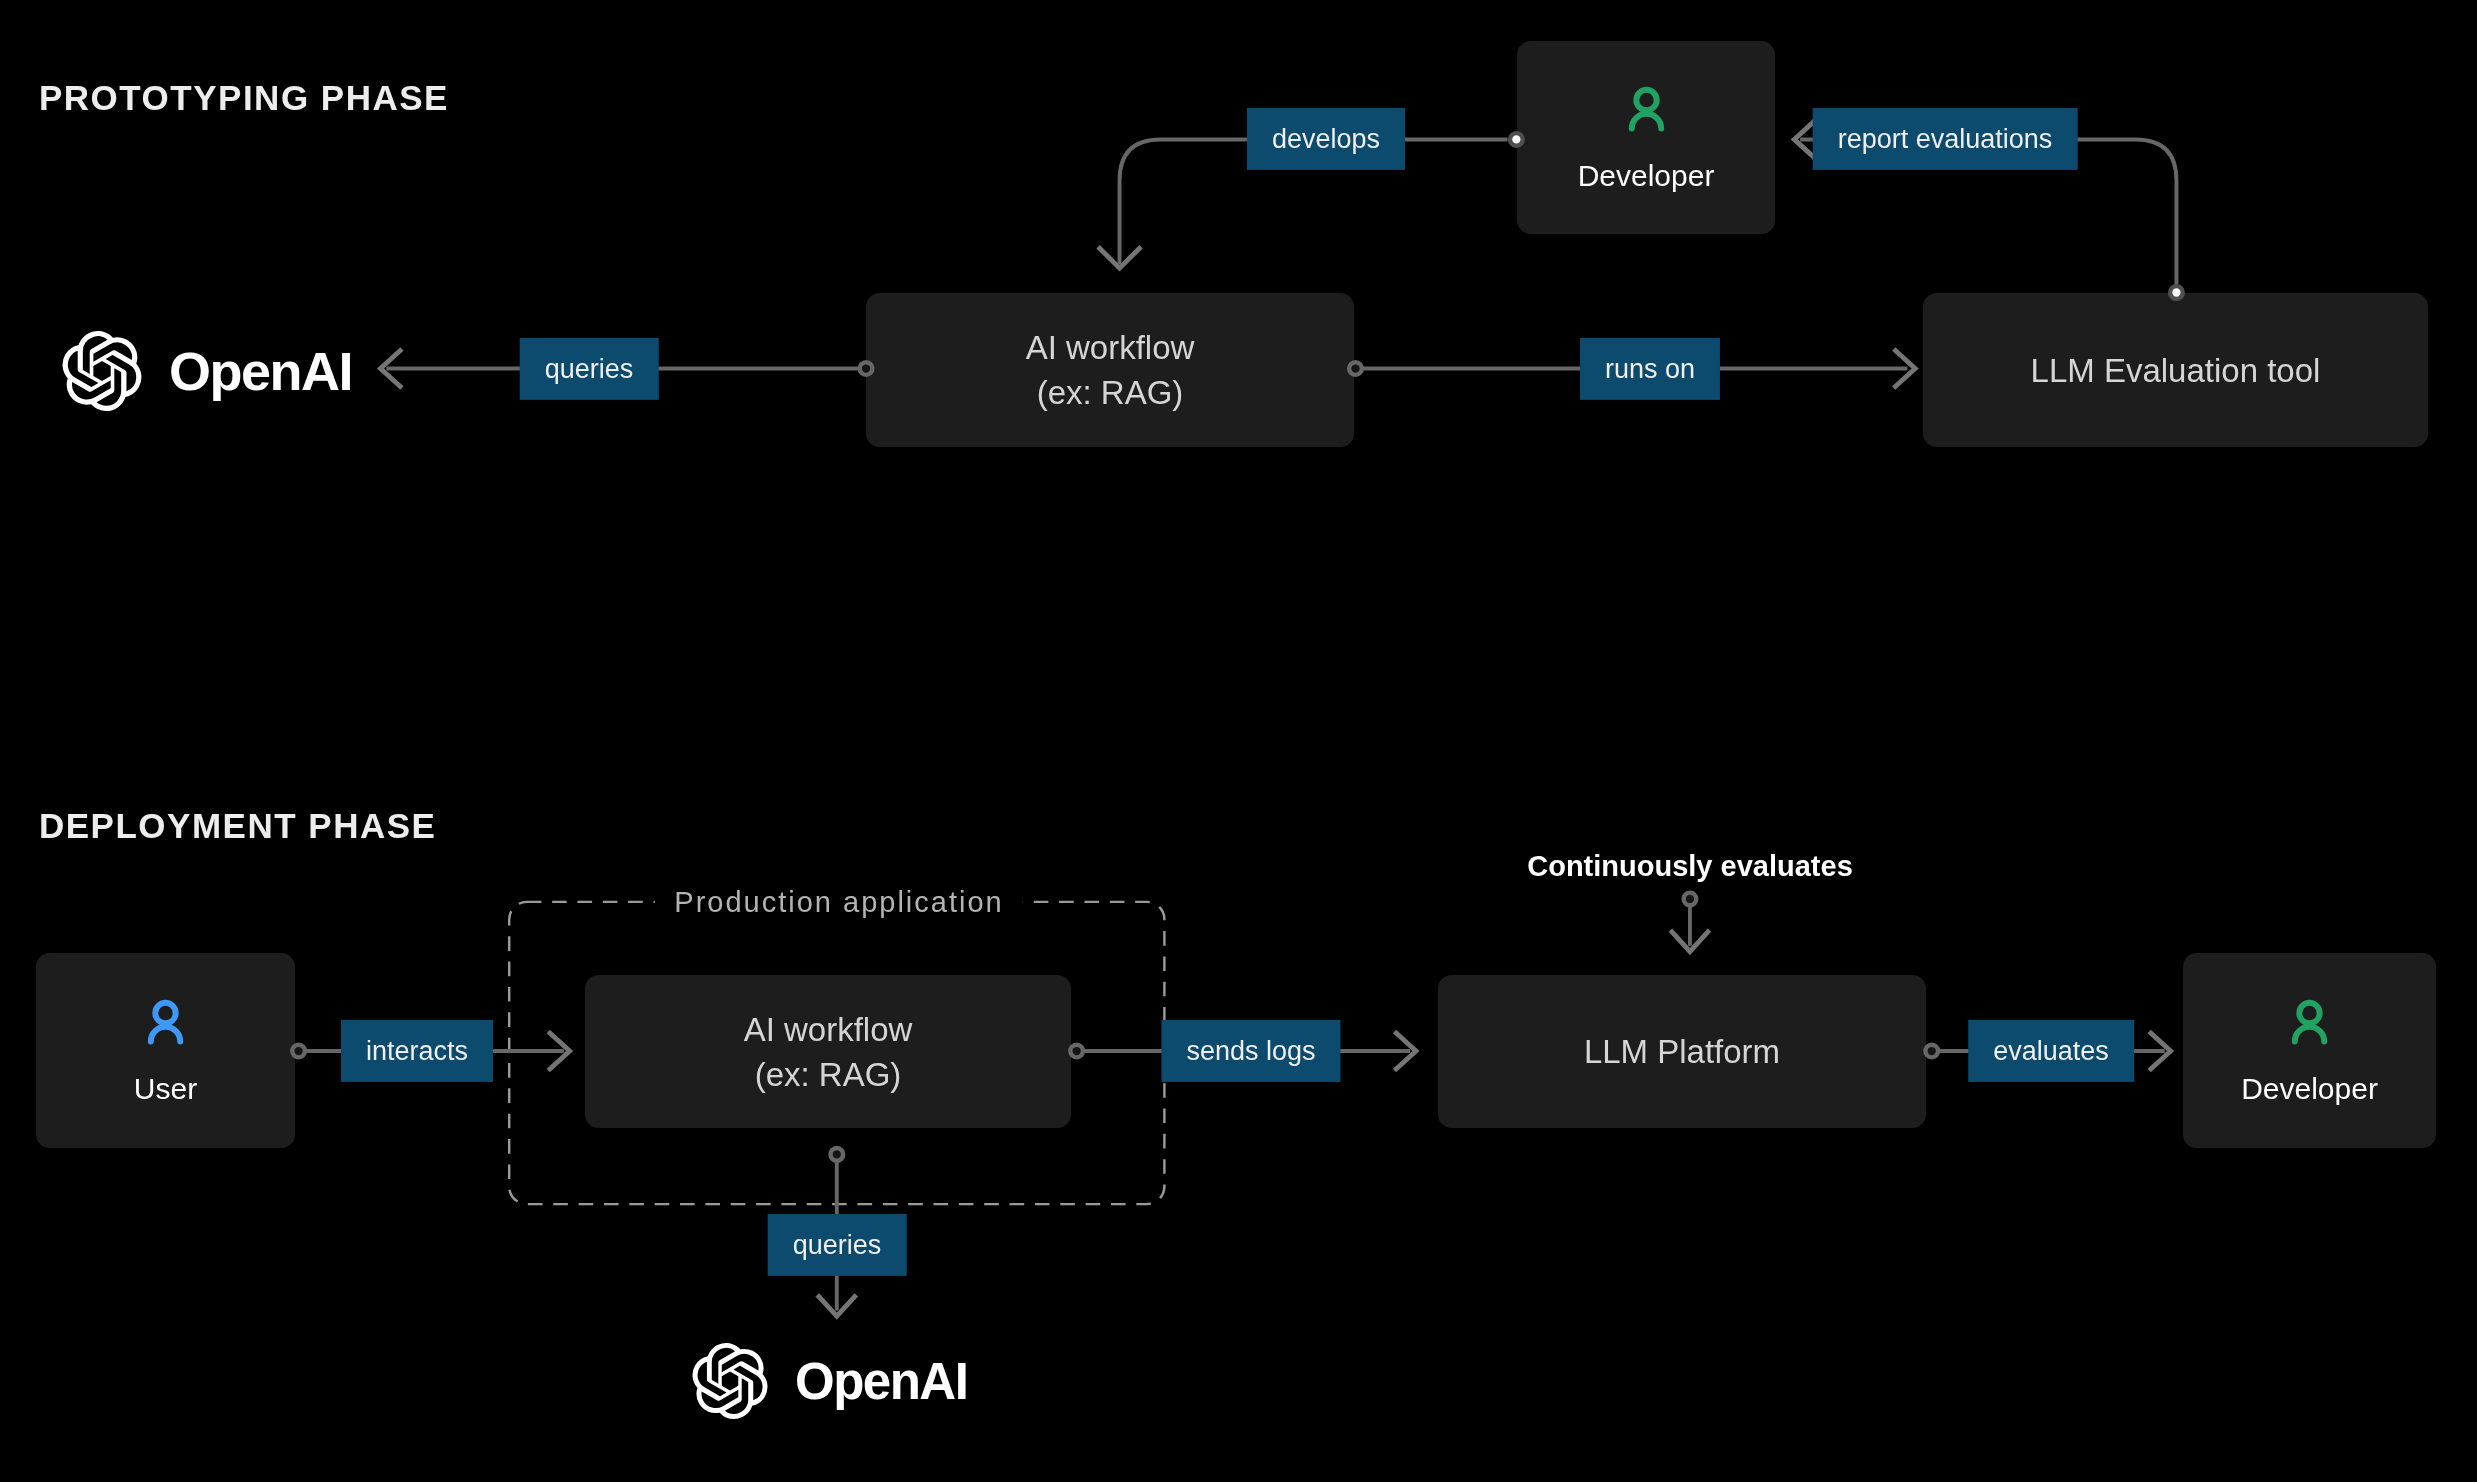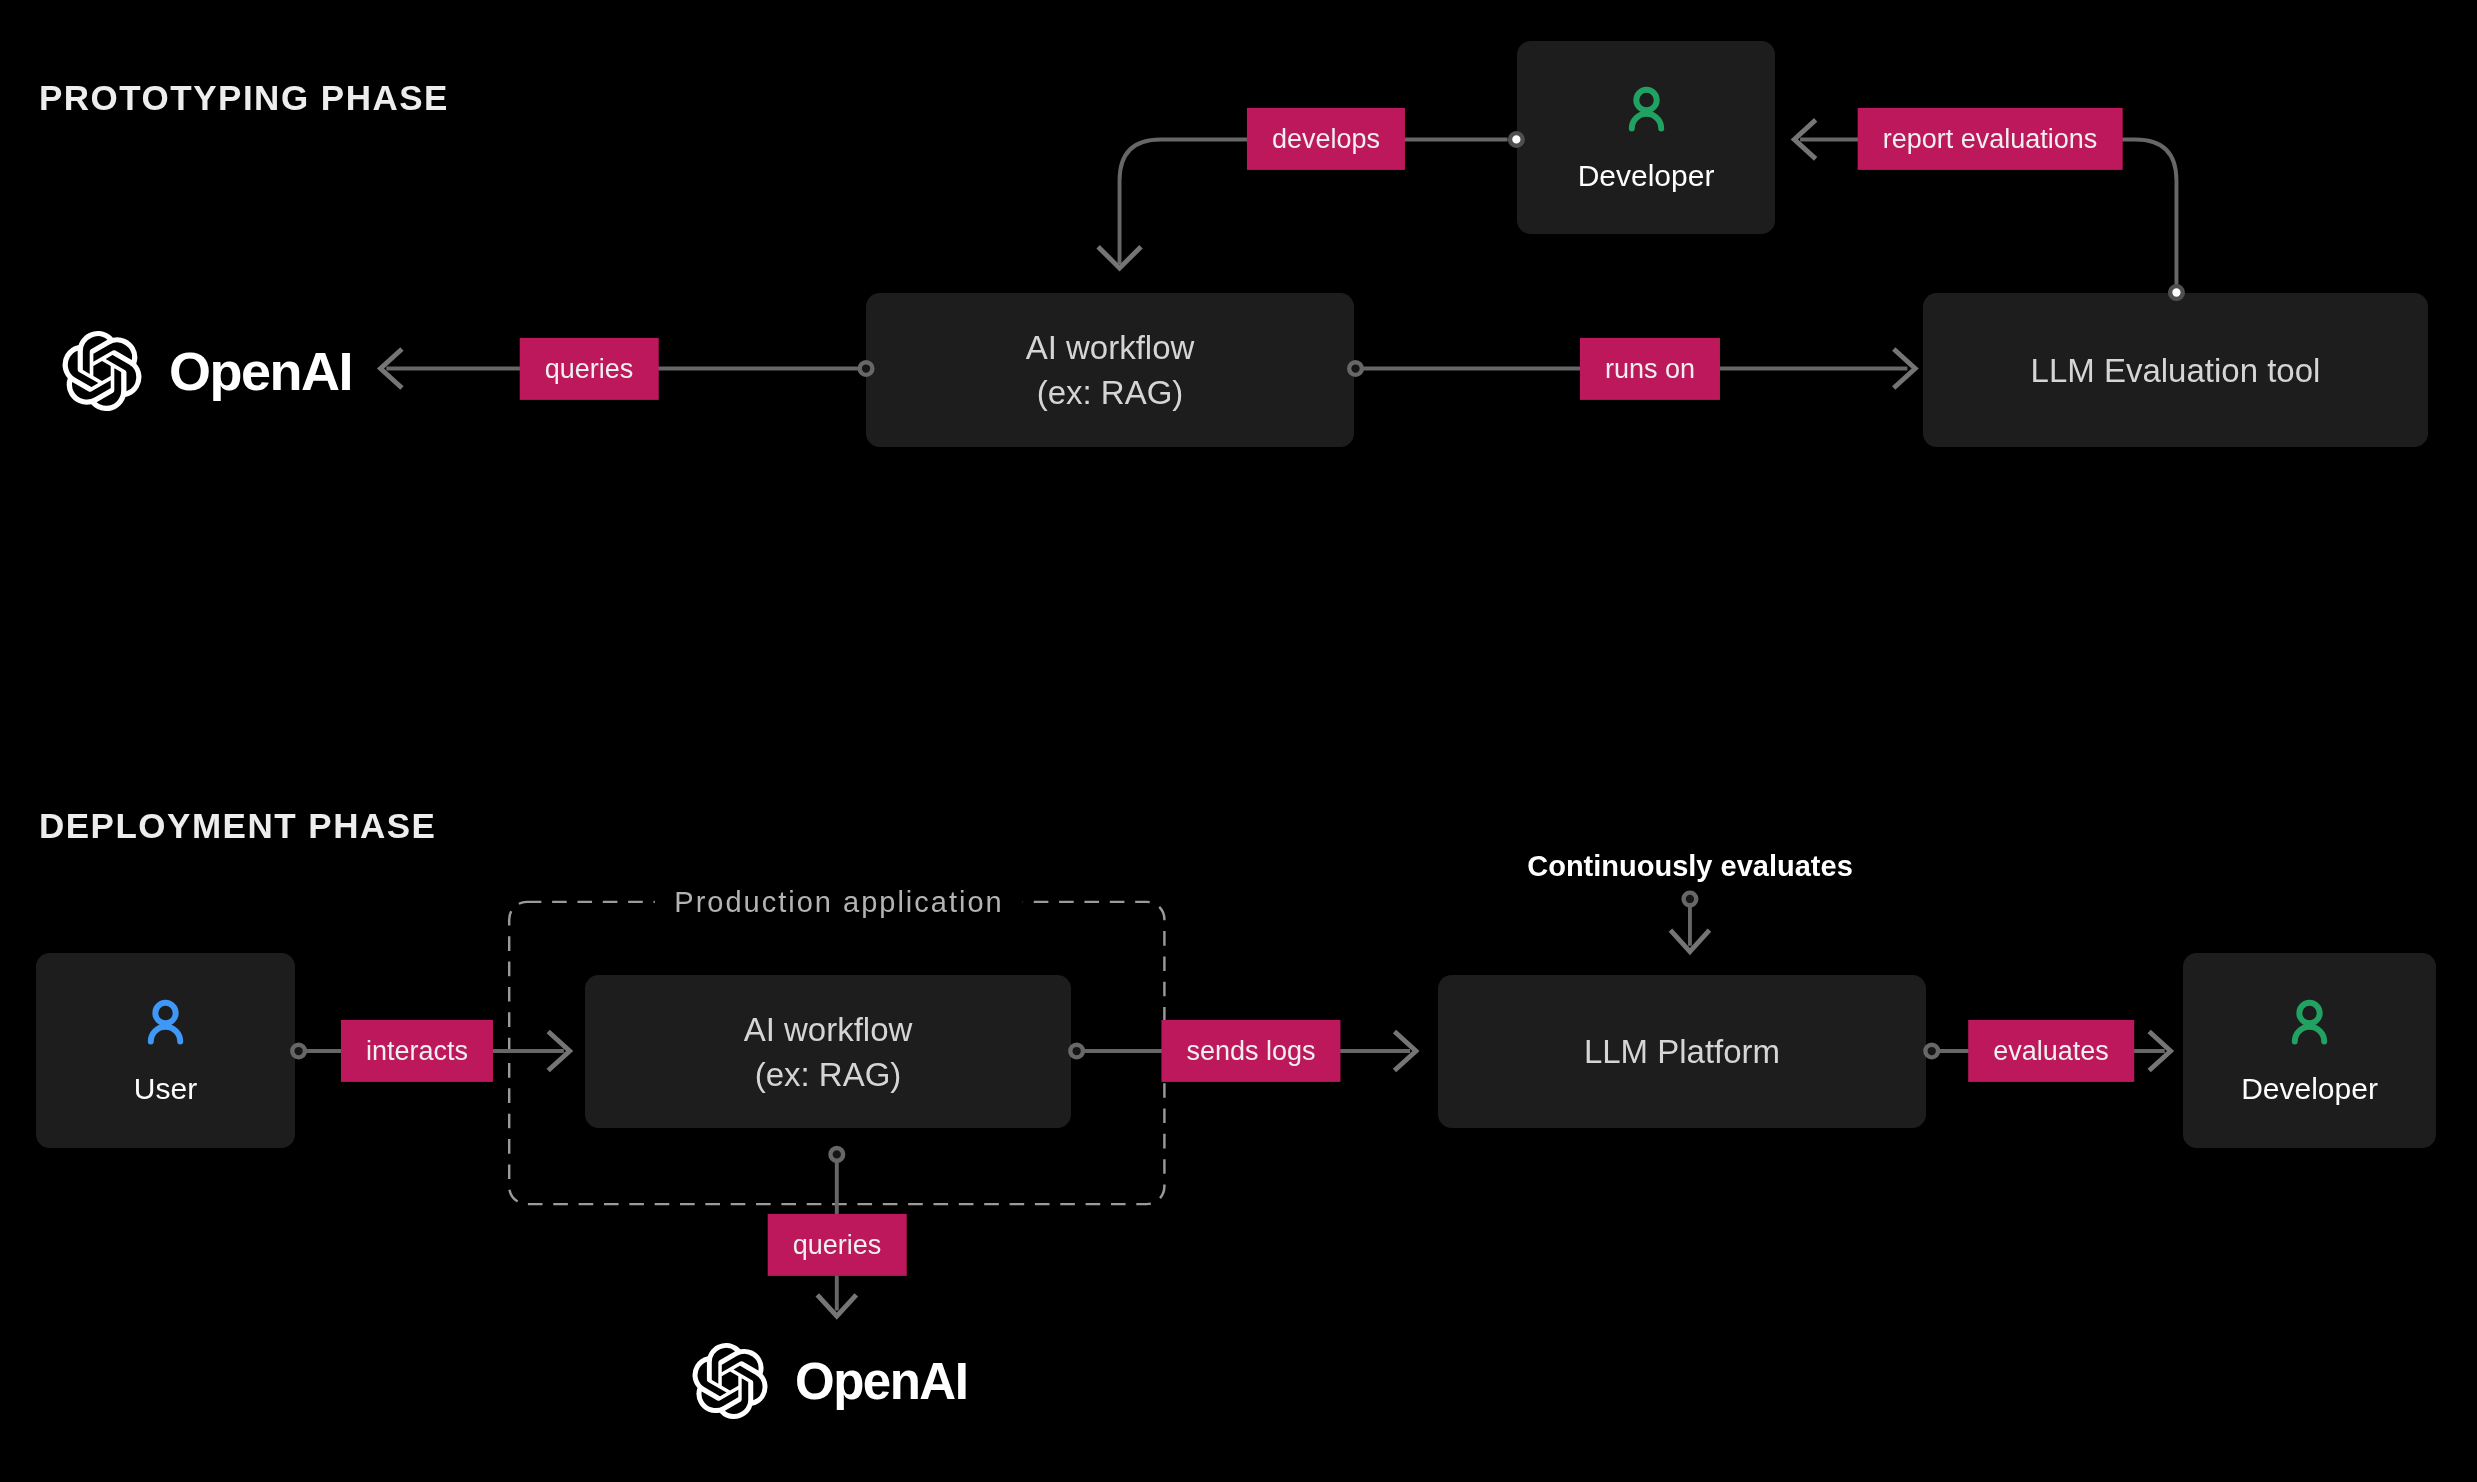--- a/index.html
+++ b/index.html
@@ -19,21 +19,21 @@
   .node-label{font-size:30px;color:#fdfdfd;}
   .node-line{font-size:33px;color:#d5d5d5;line-height:45px;text-align:center;}
   .overlay{position:absolute;left:0;top:0;pointer-events:none;}
   .cline{stroke:#676767;stroke-width:4;fill:none;}
   .arrowhead{stroke:#757575;stroke-width:5;fill:none;stroke-linejoin:miter;}
   .dot-hollow{fill:#151515;stroke:#676767;stroke-width:4.5;}
   .dot-solid{fill:#ffffff;stroke:#4f4f4f;stroke-width:4.5;}
   .dashed-rect{fill:none;stroke:#9a9a9a;stroke-width:2.5;stroke-dasharray:15 11;}
   .edge-label{
     position:absolute;transform:translate(-50%,-50%);
-    background:#be185d;color:#efefef;font-size:27px;
+    background:#0c4a6e;color:#efefef;font-size:27px;
     padding:15.6px 25px;white-space:nowrap;
   }
   .bold-label{
     position:absolute;transform:translate(-50%,-50%);
     color:#ffffff;font-size:29px;font-weight:700;white-space:nowrap;
   }
   .container-label{
     position:absolute;transform:translate(-50%,-50%);
     background:#000;color:#b3b3b3;font-size:29px;letter-spacing:2px;
     padding:2px 19.5px;white-space:nowrap;text-align:right;
@@ -144,21 +144,21 @@
     </g>
 
     <g>
       <path class="cline" d="M858 1192 V1344"></path>
       <polyline class="arrowhead" points="838,1328 858,1350 878,1328"></polyline>
       <circle class="dot-hollow" cx="858" cy="1184" r="6.5"></circle>
     </g>
   </svg>
 
   <div class="edge-label" style="left:1326px;top:139px">develops</div>
-  <div class="edge-label" style="left:1990px;top:139px">report evaluations</div>
+  <div class="edge-label" style="left:1945px;top:139px">report evaluations</div>
   <div class="edge-label" style="left:589px;top:369px">queries</div>
   <div class="edge-label" style="left:1650px;top:369px">runs on</div>
   <div class="edge-label" style="left:417px;top:1051px">interacts</div>
   <div class="edge-label" style="left:1251px;top:1051px">sends logs</div>
   <div class="edge-label" style="left:2051px;top:1051px">evaluates</div>
   <div class="edge-label" style="left:837px;top:1245px">queries</div>
   <div class="bold-label" style="left:1690px;top:866px">Continuously evaluates</div>
   <div class="container-label" style="left:839px;top:902px">Production application</div>
 
   <div class="openai-logo" style="left:62px;top:330px;height:82px">

